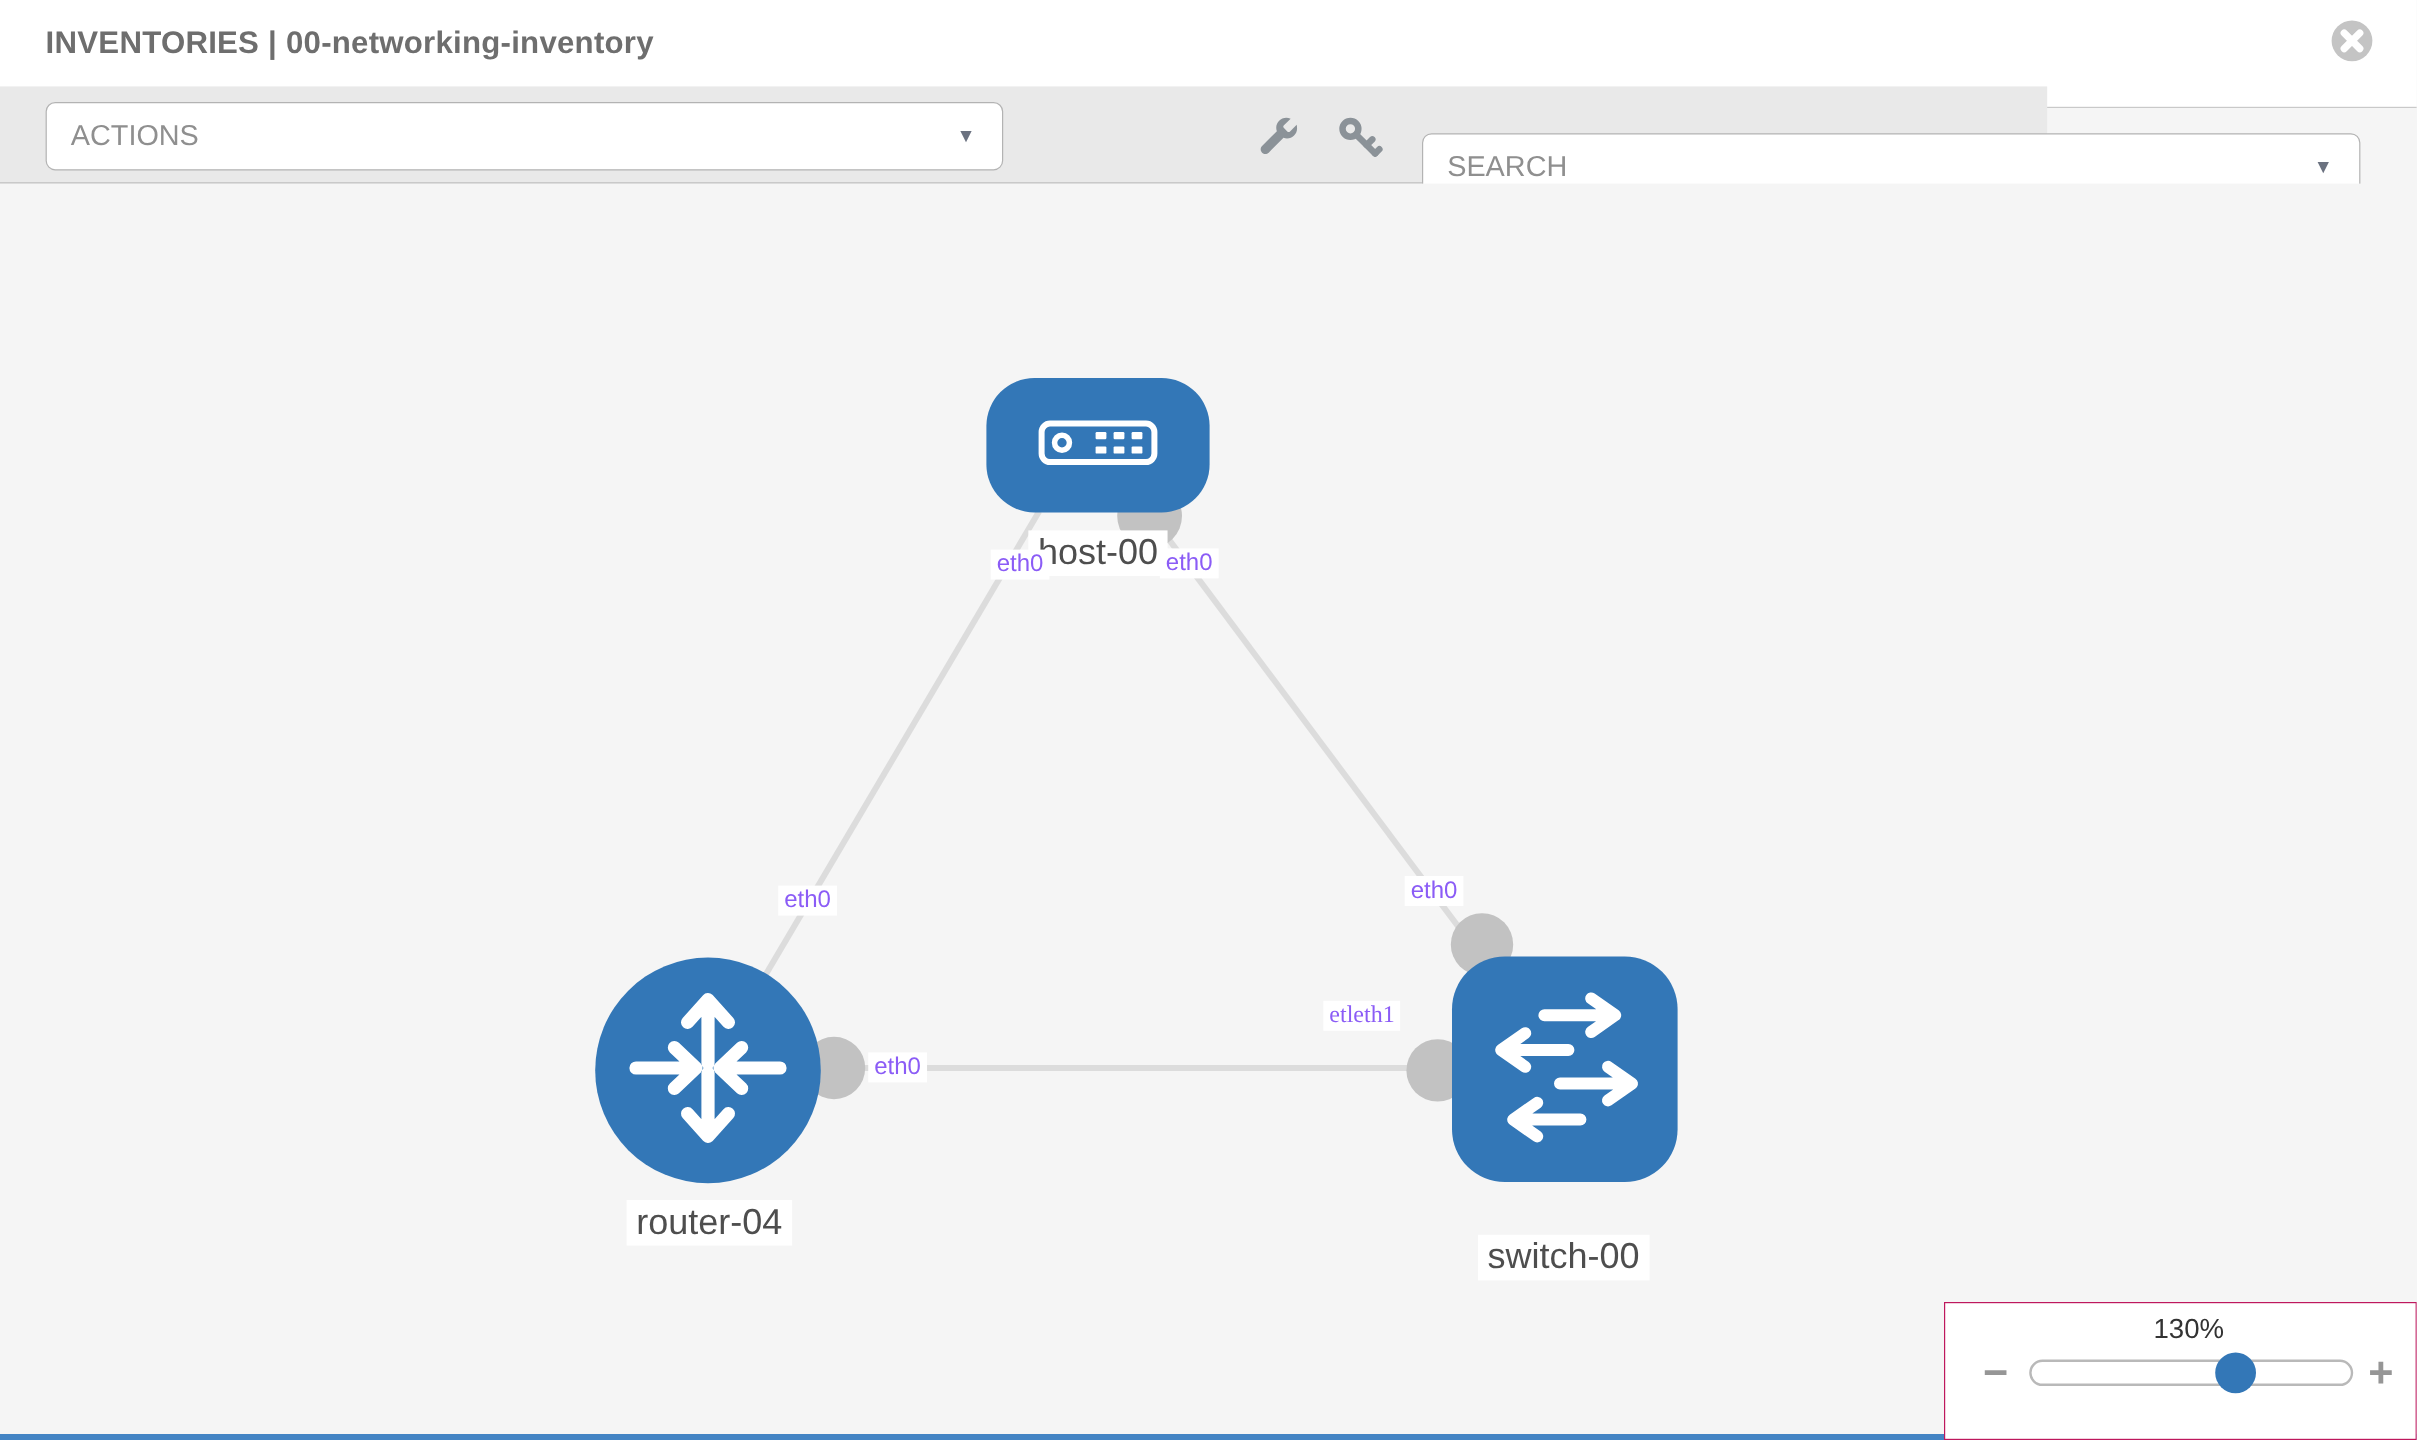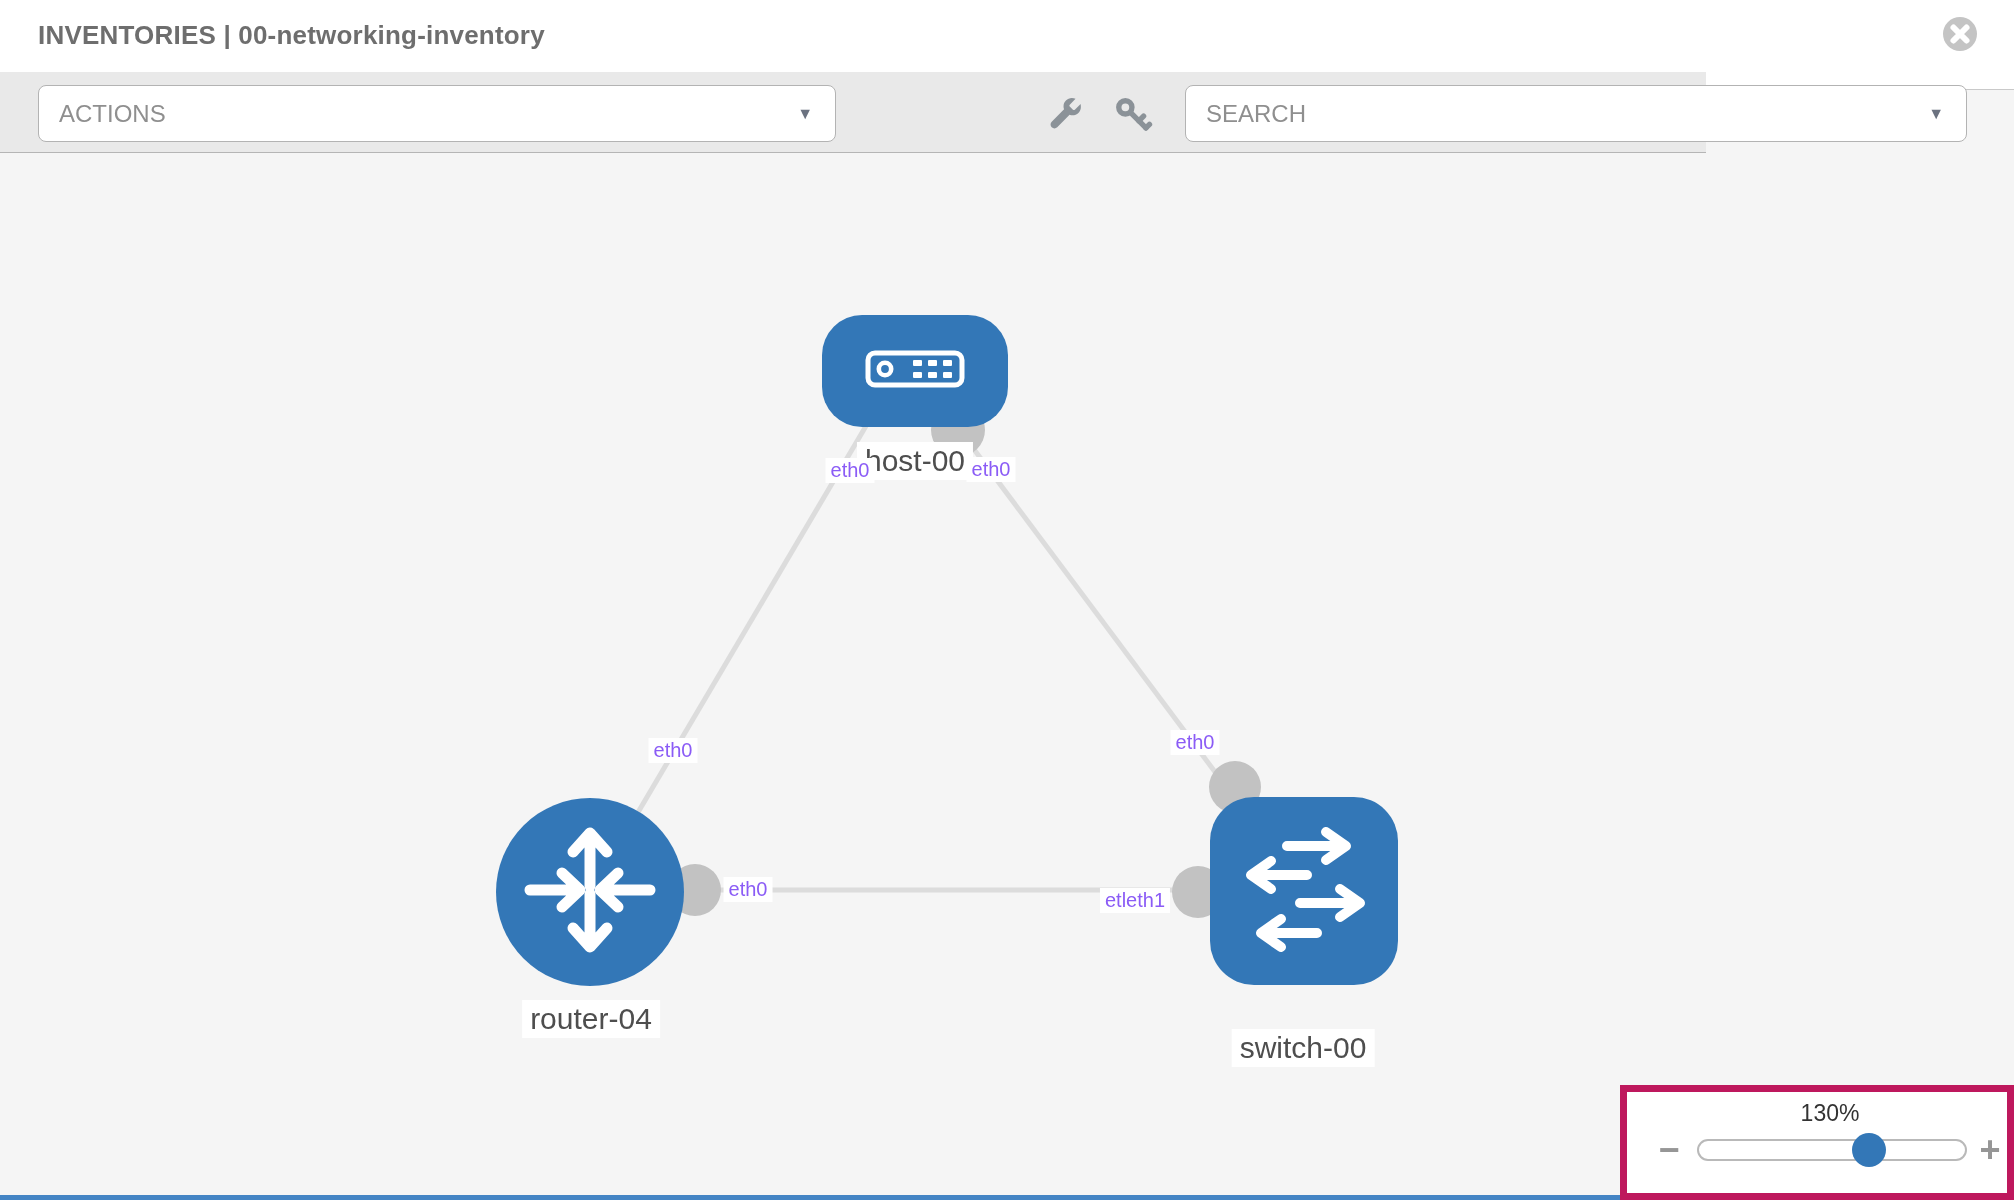--- a/index.html
+++ b/index.html
@@ -33,21 +33,21 @@
     position:absolute; top:13px; height:57px;
     background:#ffffff; border:1px solid #b3b3b3; border-radius:8px;
     display:flex; align-items:center; padding:0 20px;
     color:#8f8f8f; font-size:24px; cursor:pointer;
   }
   .dropdown .caret {
     position:absolute; right:22px; top:50%; transform:translateY(-50%);
     font-size:16px; color:#6b7280;
   }
   .dd-actions { left:38px;  width:798px; }
-  .dd-search  { left:1185px; width:782px; }
+  .dd-search  { left:1185px; width:782px;margin-top:26px; }
   .tool-btn {
     position:absolute; top:23px; width:40px; height:40px;
     background:none; border:none; padding:0; cursor:pointer;
   }
   .tool-wrench { left:1045px; }
   .tool-key    { left:1113px; }
 
   
   .canvas {
     position:absolute; top:153px; left:0; width:2014px; height:1047px;
@@ -75,21 +75,21 @@
 
   
   .bottom-strip {
     position:absolute; left:0; bottom:0; width:2014px; height:5px;
     background:#4484c4; z-index:1;
   }
 
   
   .zoom-panel {
     position:absolute; left:1620px; top:1085px; width:394px; height:115px;
-    background:#ffffff; border:7px solid #be185d; z-index:2;padding-left:20px;
+    background:#ffffff; border:1px solid #be185d; z-index:2;padding-left:20px;
   }
   .zoom-value {
     position:absolute; left:203px; top:8px; transform:translateX(-50%);
     font-size:23px; color:#333333;
   }
   .zoom-minus, .zoom-plus {
     position:absolute; top:38px; width:40px; height:40px;
     background:none; border:none; padding:0;
     font-size:36px; font-weight:700; color:#969696; line-height:38px;
     cursor:pointer; text-align:center;
@@ -214,21 +214,21 @@
 
   <div class="nlabel" style="left:915px;  top:289px;">host-00</div>
   <div class="nlabel" style="left:591px;  top:847px;">router-04</div>
   <div class="nlabel" style="left:1303px; top:876px;">switch-00</div>
 
   <div class="elabel" style="left:850px;  top:305px;">eth0</div>
   <div class="elabel" style="left:673px;  top:585px;">eth0</div>
   <div class="elabel" style="left:991px;  top:304px;">eth0</div>
   <div class="elabel" style="left:1195px; top:577px;">eth0</div>
   <div class="elabel" style="left:748px;  top:724px;">eth0</div>
-  <div class="elabel" style="left:1135px; top:735px;">etleth1</div>
+  <div class="elabel" style="left:1135px; top:681px;font-family:Liberation Serif, serif;">etleth1</div>
 </div>
 
 <div class="bottom-strip"></div>
 
 <div class="zoom-panel">
   <div class="zoom-value">130%</div>
   <button class="zoom-minus">
     <span>−</span>
   </button>
   <div class="zoom-track">

